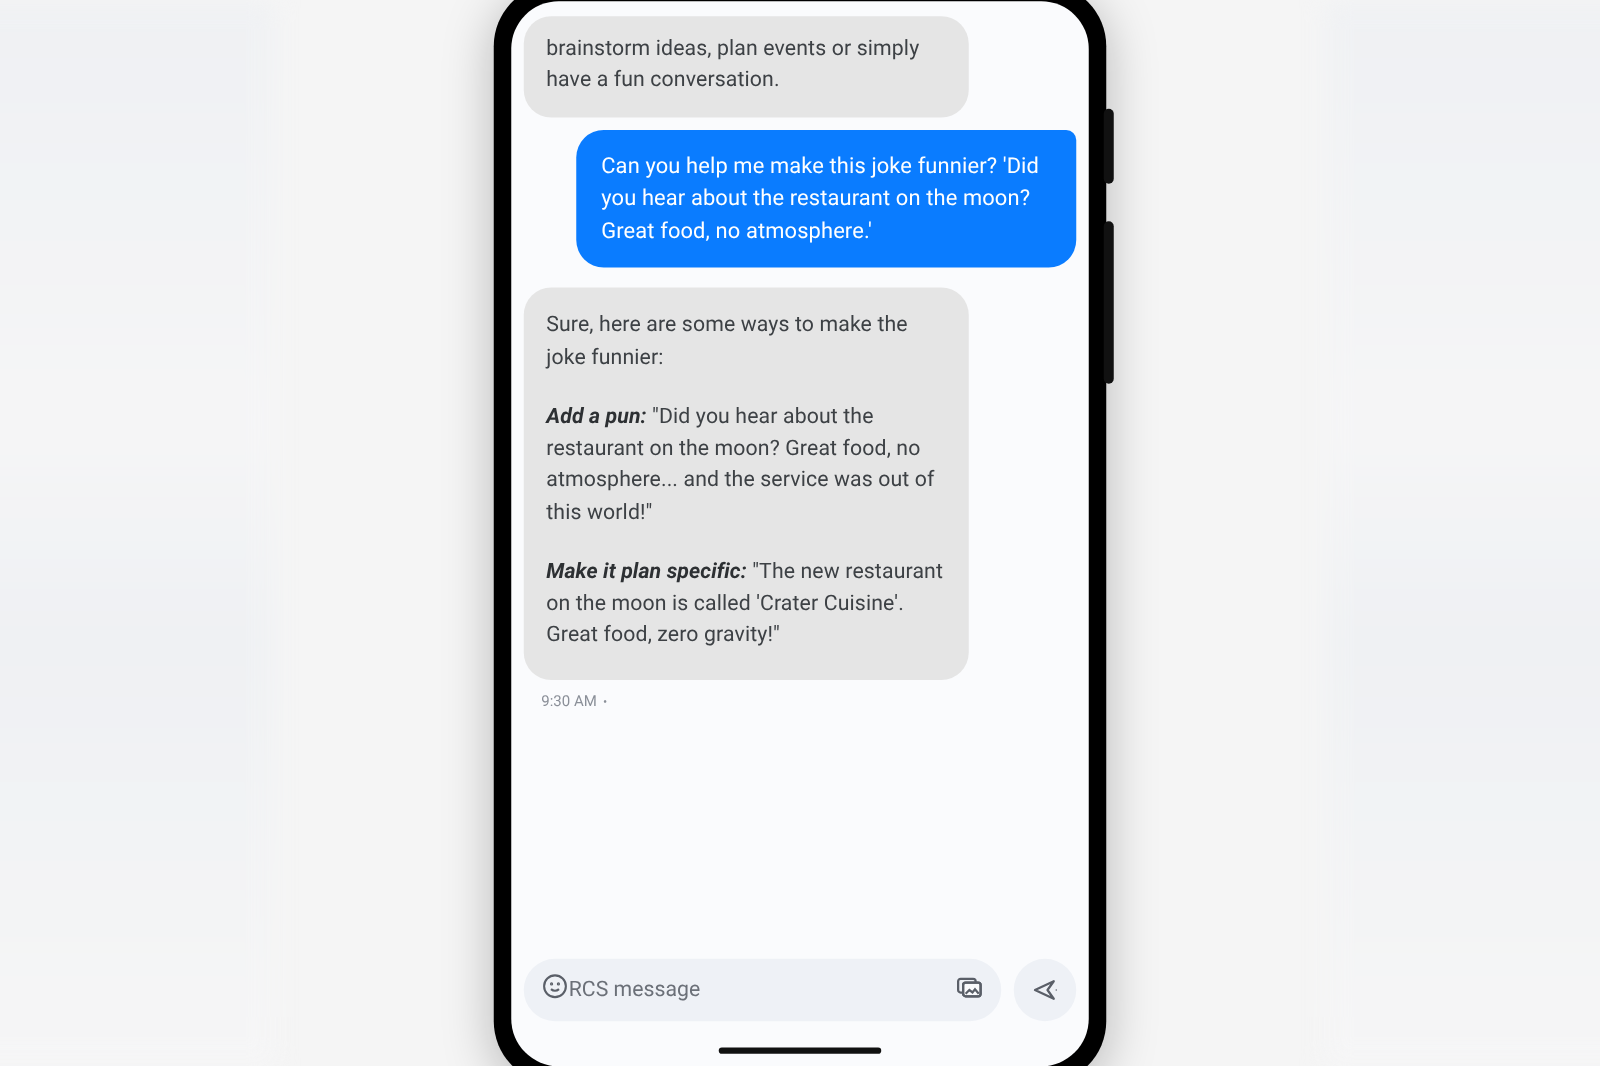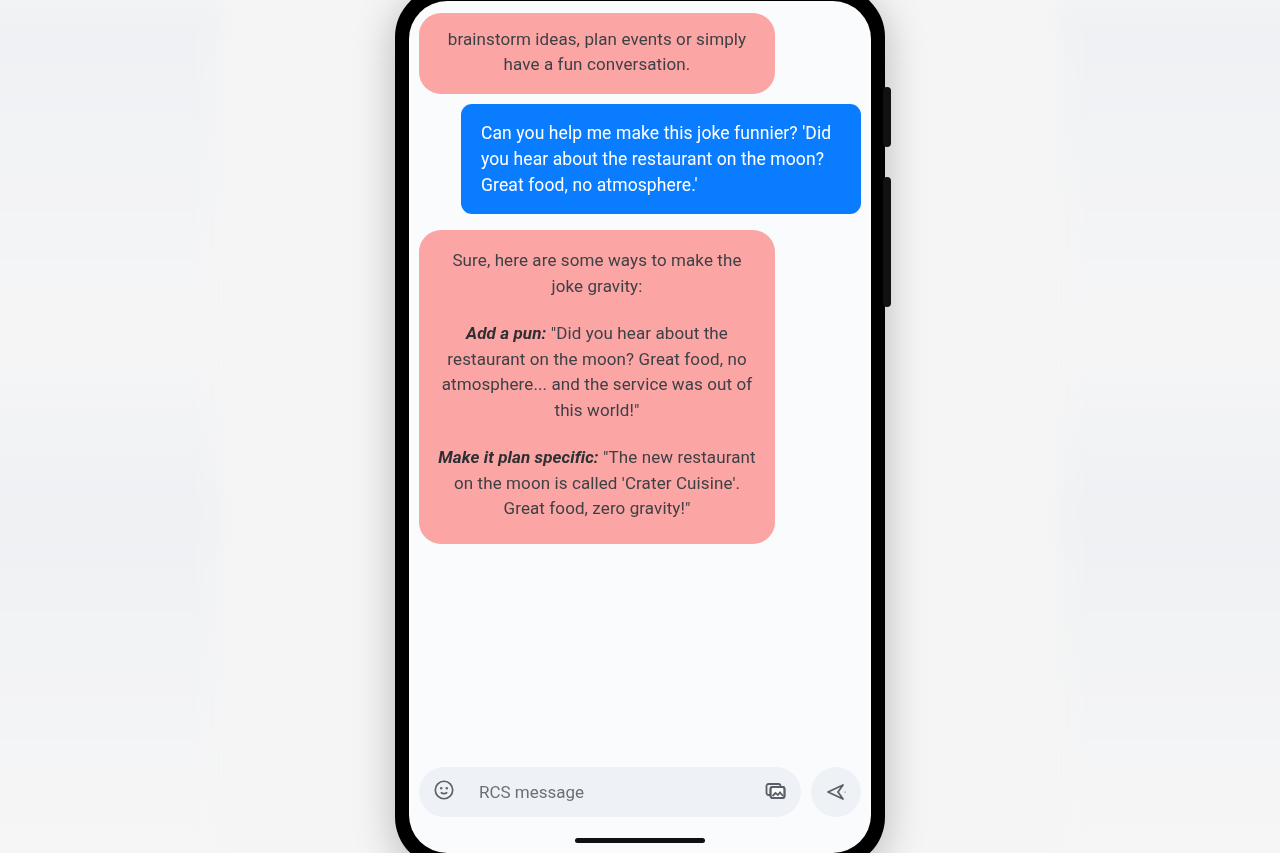--- a/index.html
+++ b/index.html
@@ -73,39 +73,37 @@
     box-sizing: border-box;
   }
 
   .bubble {
     border-radius: 22px;
     font-size: 17px;
     line-height: 1.5;
     letter-spacing: .1px;
   }
   .bubble.in {
-    background: #fca5a5;
+    background: #e5e5e5;
     color: #3d4145;
     max-width: 320px;
     padding: 14px 18px 16px 18px;
     margin: 6px 0 10px 0;
-    text-align: center;
   }
   .bubble.in.big {
     padding: 18px 18px 22px 18px;
   }
   .bubble.out {
     background: #0a7cff;
     color: #fff;
     max-width: 360px;
     padding: 16px 20px;
     margin: 6px 0 16px auto; 
     border-top-right-radius: 8px;
     font-size: 17.5px;
-    border-radius: 11px;
   }
   .bubble .block { margin-top: 22px; }
   .bubble .block:first-child { margin-top: 0; }
   .bubble .lead { font-weight: 700; color: #2d3033; font-style: italic; }
 
   .timestamp {
     font-size: 12px;
     color: #8a8f98;
     margin: 2px 0 0 14px;
   }
@@ -119,21 +117,21 @@
     position: relative;
   }
   .input-pill {
     flex: 1;
     background: #eef1f6;
     border-radius: 28px;
     height: 50px;
     display: flex;
     align-items: center;
     padding: 0 14px;
-    gap: 24px;
+    gap: 0;
     color: #6b7078;
     font-size: 17px;
   }
   .input-pill .spacer { flex: 1; }
   .send-btn {
     width: 50px; height: 50px;
     border-radius: 50%;
     background: #eef1f6;
     display: flex; align-items: center; justify-content: center;
   }
@@ -164,30 +162,34 @@
         <div class="bubble in">
           <span>brainstorm ideas, plan events or simply have a fun conversation.</span>
         </div>
 
         <div class="bubble out">
           <span>Can you help me make this joke funnier? 'Did you hear about the restaurant on the moon? Great food, no atmosphere.'</span>
         </div>
 
         <div class="bubble in big">
           <div class="block">
-            <span>Sure, here are some ways to make the joke gravity:</span>
+            <span>Sure, here are some ways to make the joke funnier:</span>
           </div>
           <div class="block">
             <span class="lead">Add a pun:</span><span> "Did you hear about the restaurant on the moon? Great food, no atmosphere... and the service was out of this world!"</span>
           </div>
           <div class="block">
             <span class="lead">Make it plan specific:</span><span> "The new restaurant on the moon is called 'Crater Cuisine'. Great food, zero gravity!"</span>
           </div>
         </div>
 
+        <div class="timestamp">
+          <span>9:30 AM</span>
+          <span class="glyph">•</span>
+        </div>
 
       </div>
 
       <div class="composer">
         <div class="input-pill">
           <span>
             <svg class="ico small" viewBox="0 0 24 24">
                 <circle cx="12" cy="12" r="9.5"></circle>
                 <circle cx="9" cy="10" r="0.5" fill="#5a5f68"></circle>
                 <circle cx="15" cy="10" r="0.5" fill="#5a5f68"></circle>

